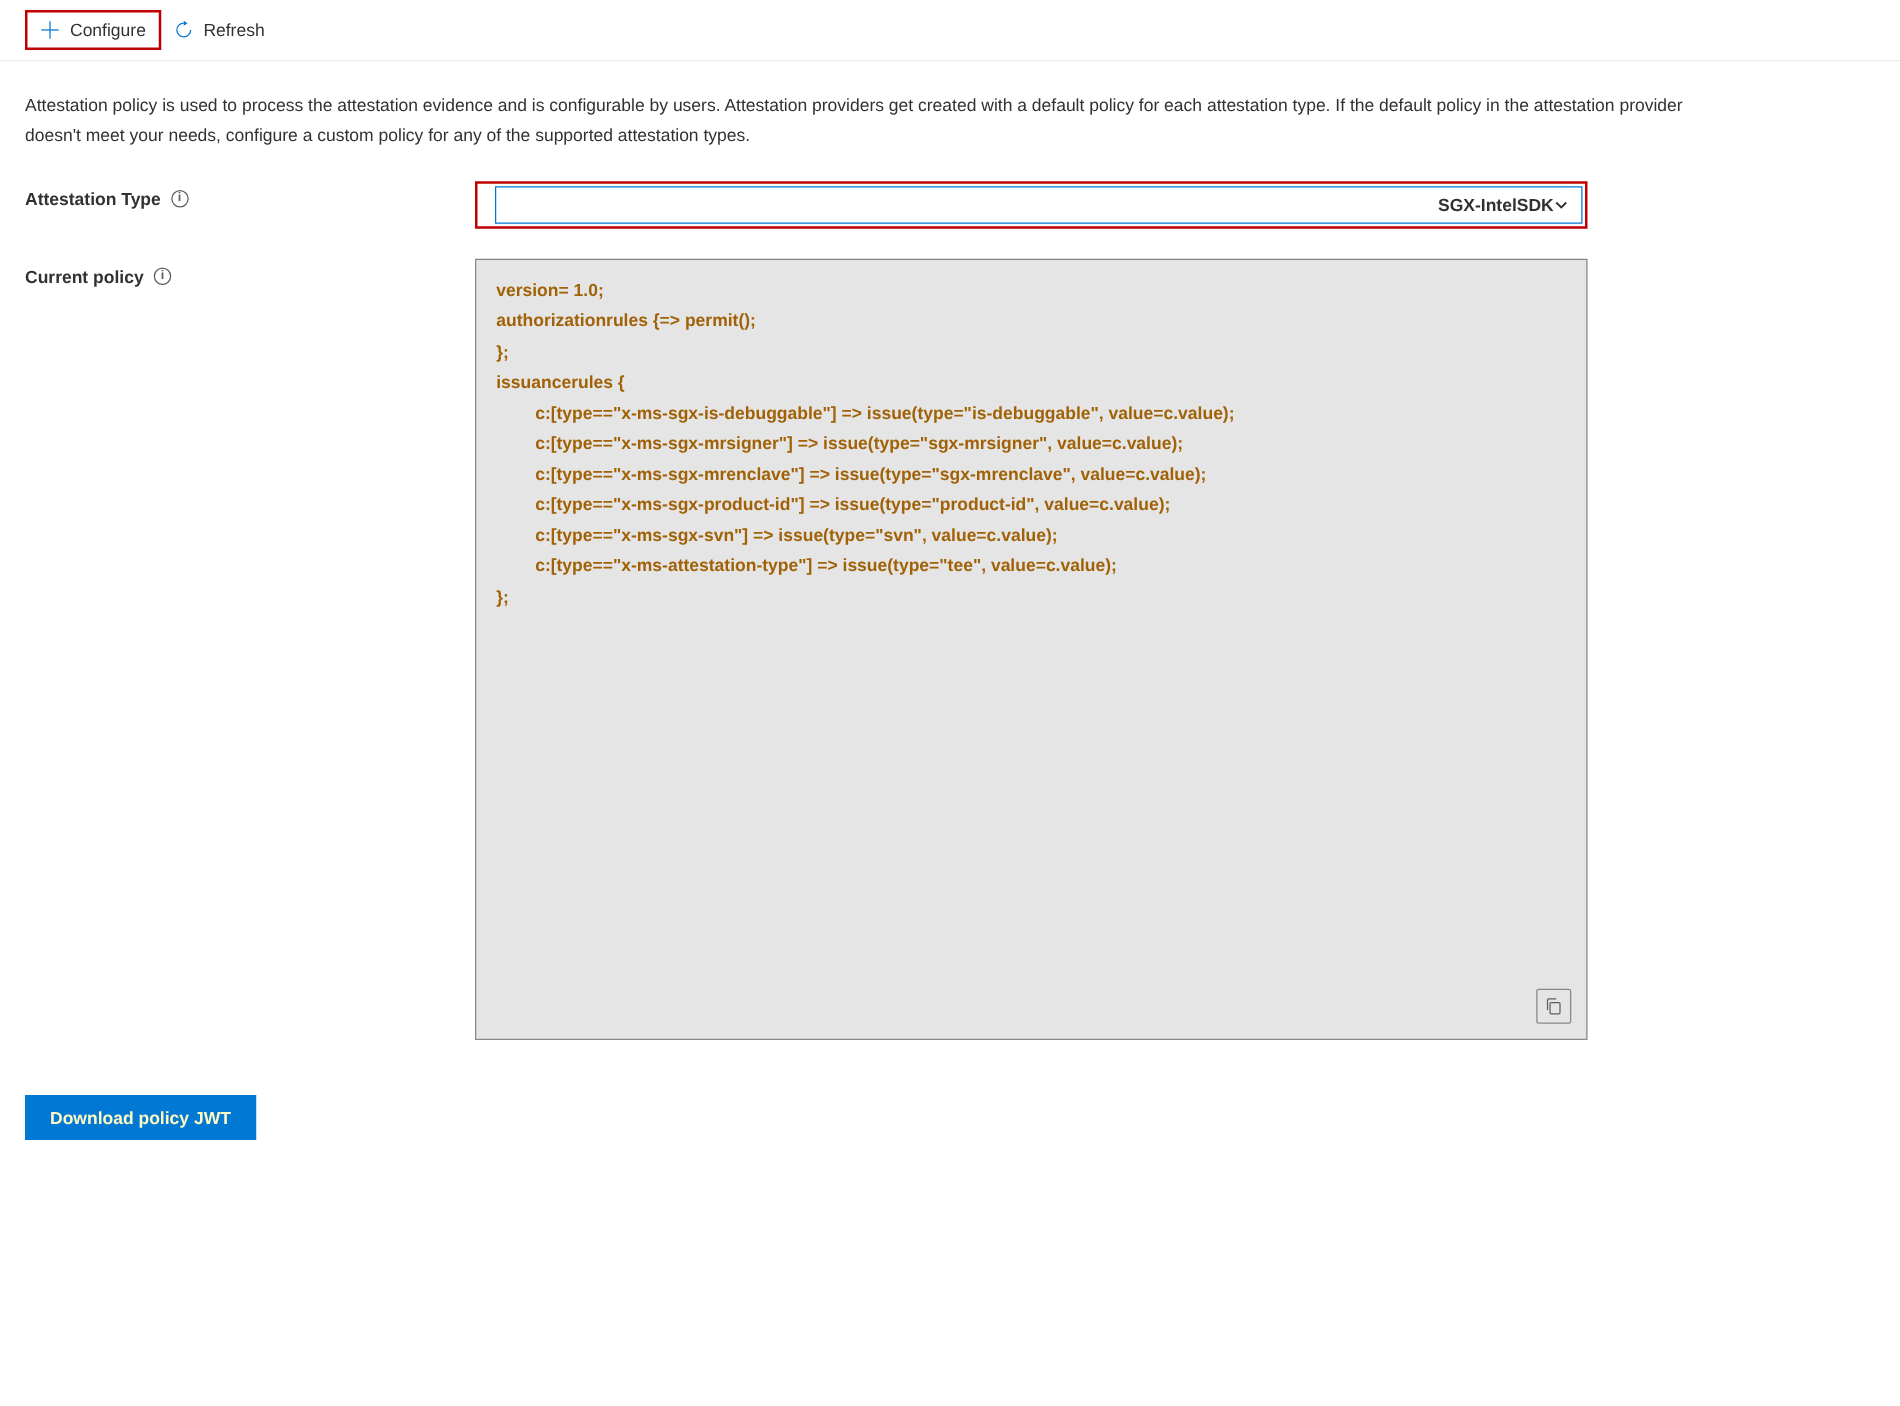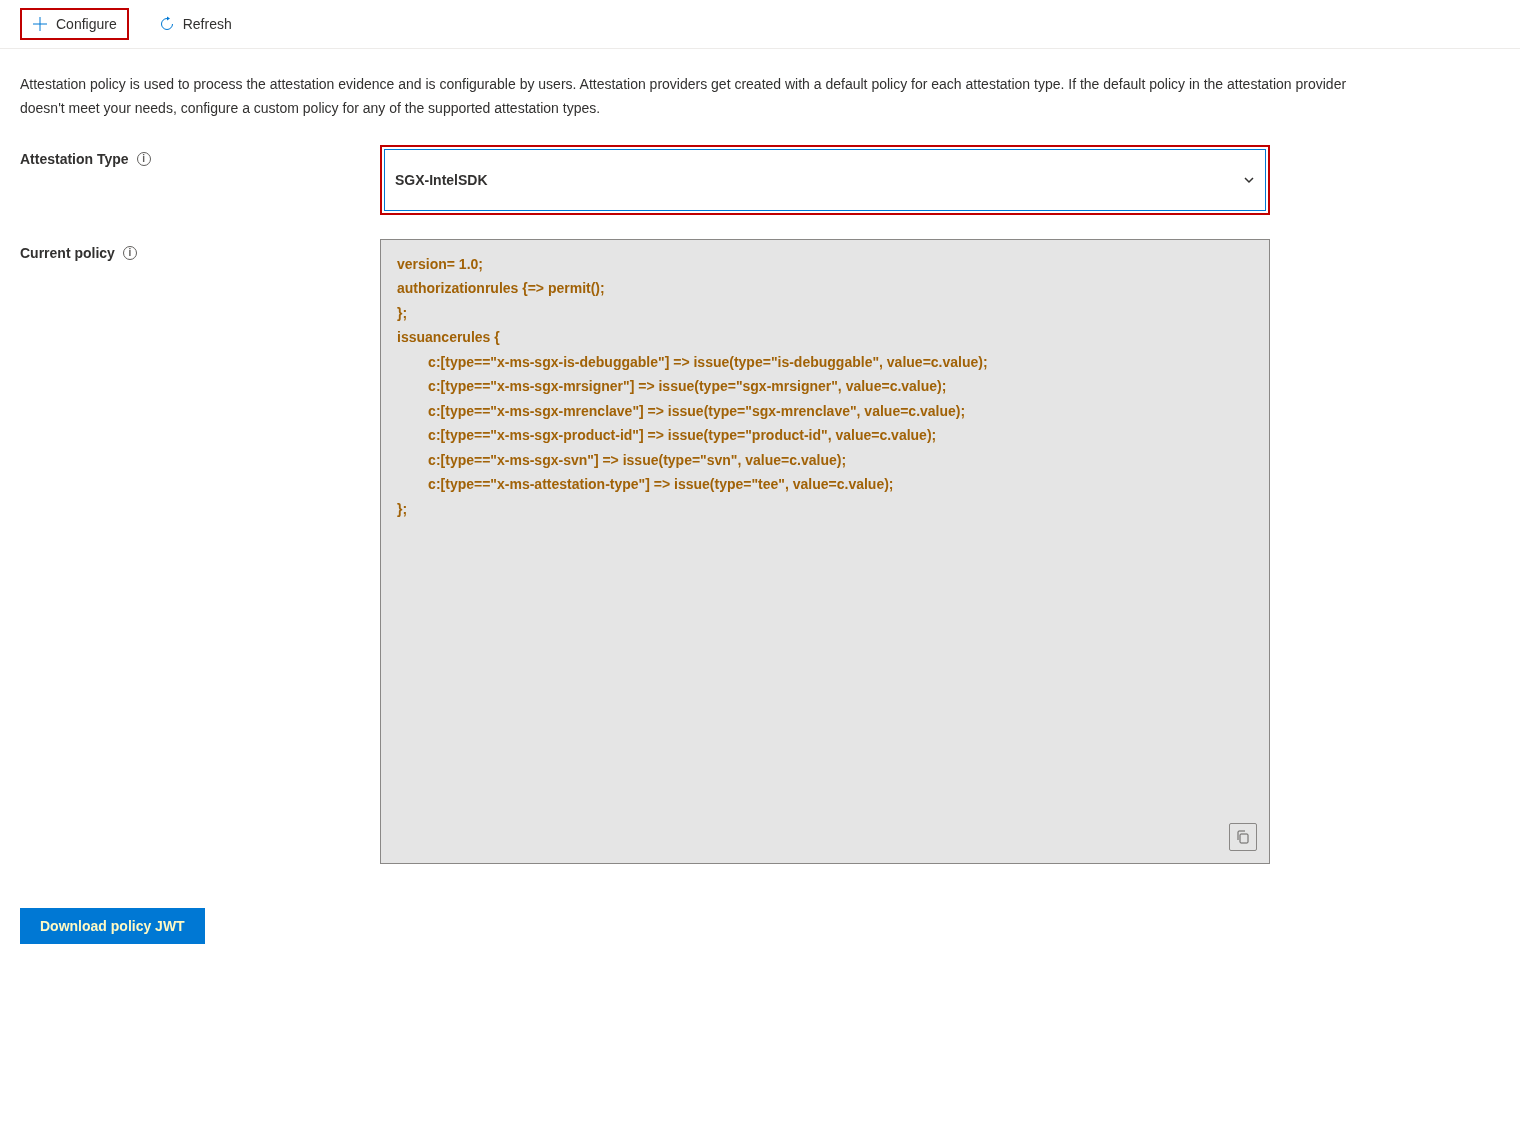--- a/index.html
+++ b/index.html
@@ -12,21 +12,20 @@
       font-size: 14px;
       color: #323130;
       background: #ffffff;
       width: 1520px;
     }
     .toolbar {
       display: flex;
       align-items: center;
       padding: 8px 20px;
       border-bottom: 1px solid #edebe9;
-      gap: 20px;
     }
     .toolbar-button {
       display: flex;
       align-items: center;
       gap: 8px;
       padding: 6px 10px;
       cursor: pointer;
       color: #323130;
       font-size: 14px;
       background: transparent;
@@ -88,24 +87,25 @@
     }
     .dropdown {
       position: relative;
       border: 2px solid #c00000;
       padding: 2px;
     }
     .dropdown-inner {
       border: 1px solid #0078d4;
       display: flex;
       align-items: center;
-      justify-content: space-between;
-      padding: 22px 10px;
+      justify-content: flex-end;
+      padding: 6px 10px;
       background: #ffffff;
       cursor: pointer;
+      margin-left: 12px;
     }
     .dropdown-value {
       font-size: 14px;
       color: #323130;
     }
     .chevron-down {
       width: 12px;
       height: 12px;
       color: #323130;
     }

